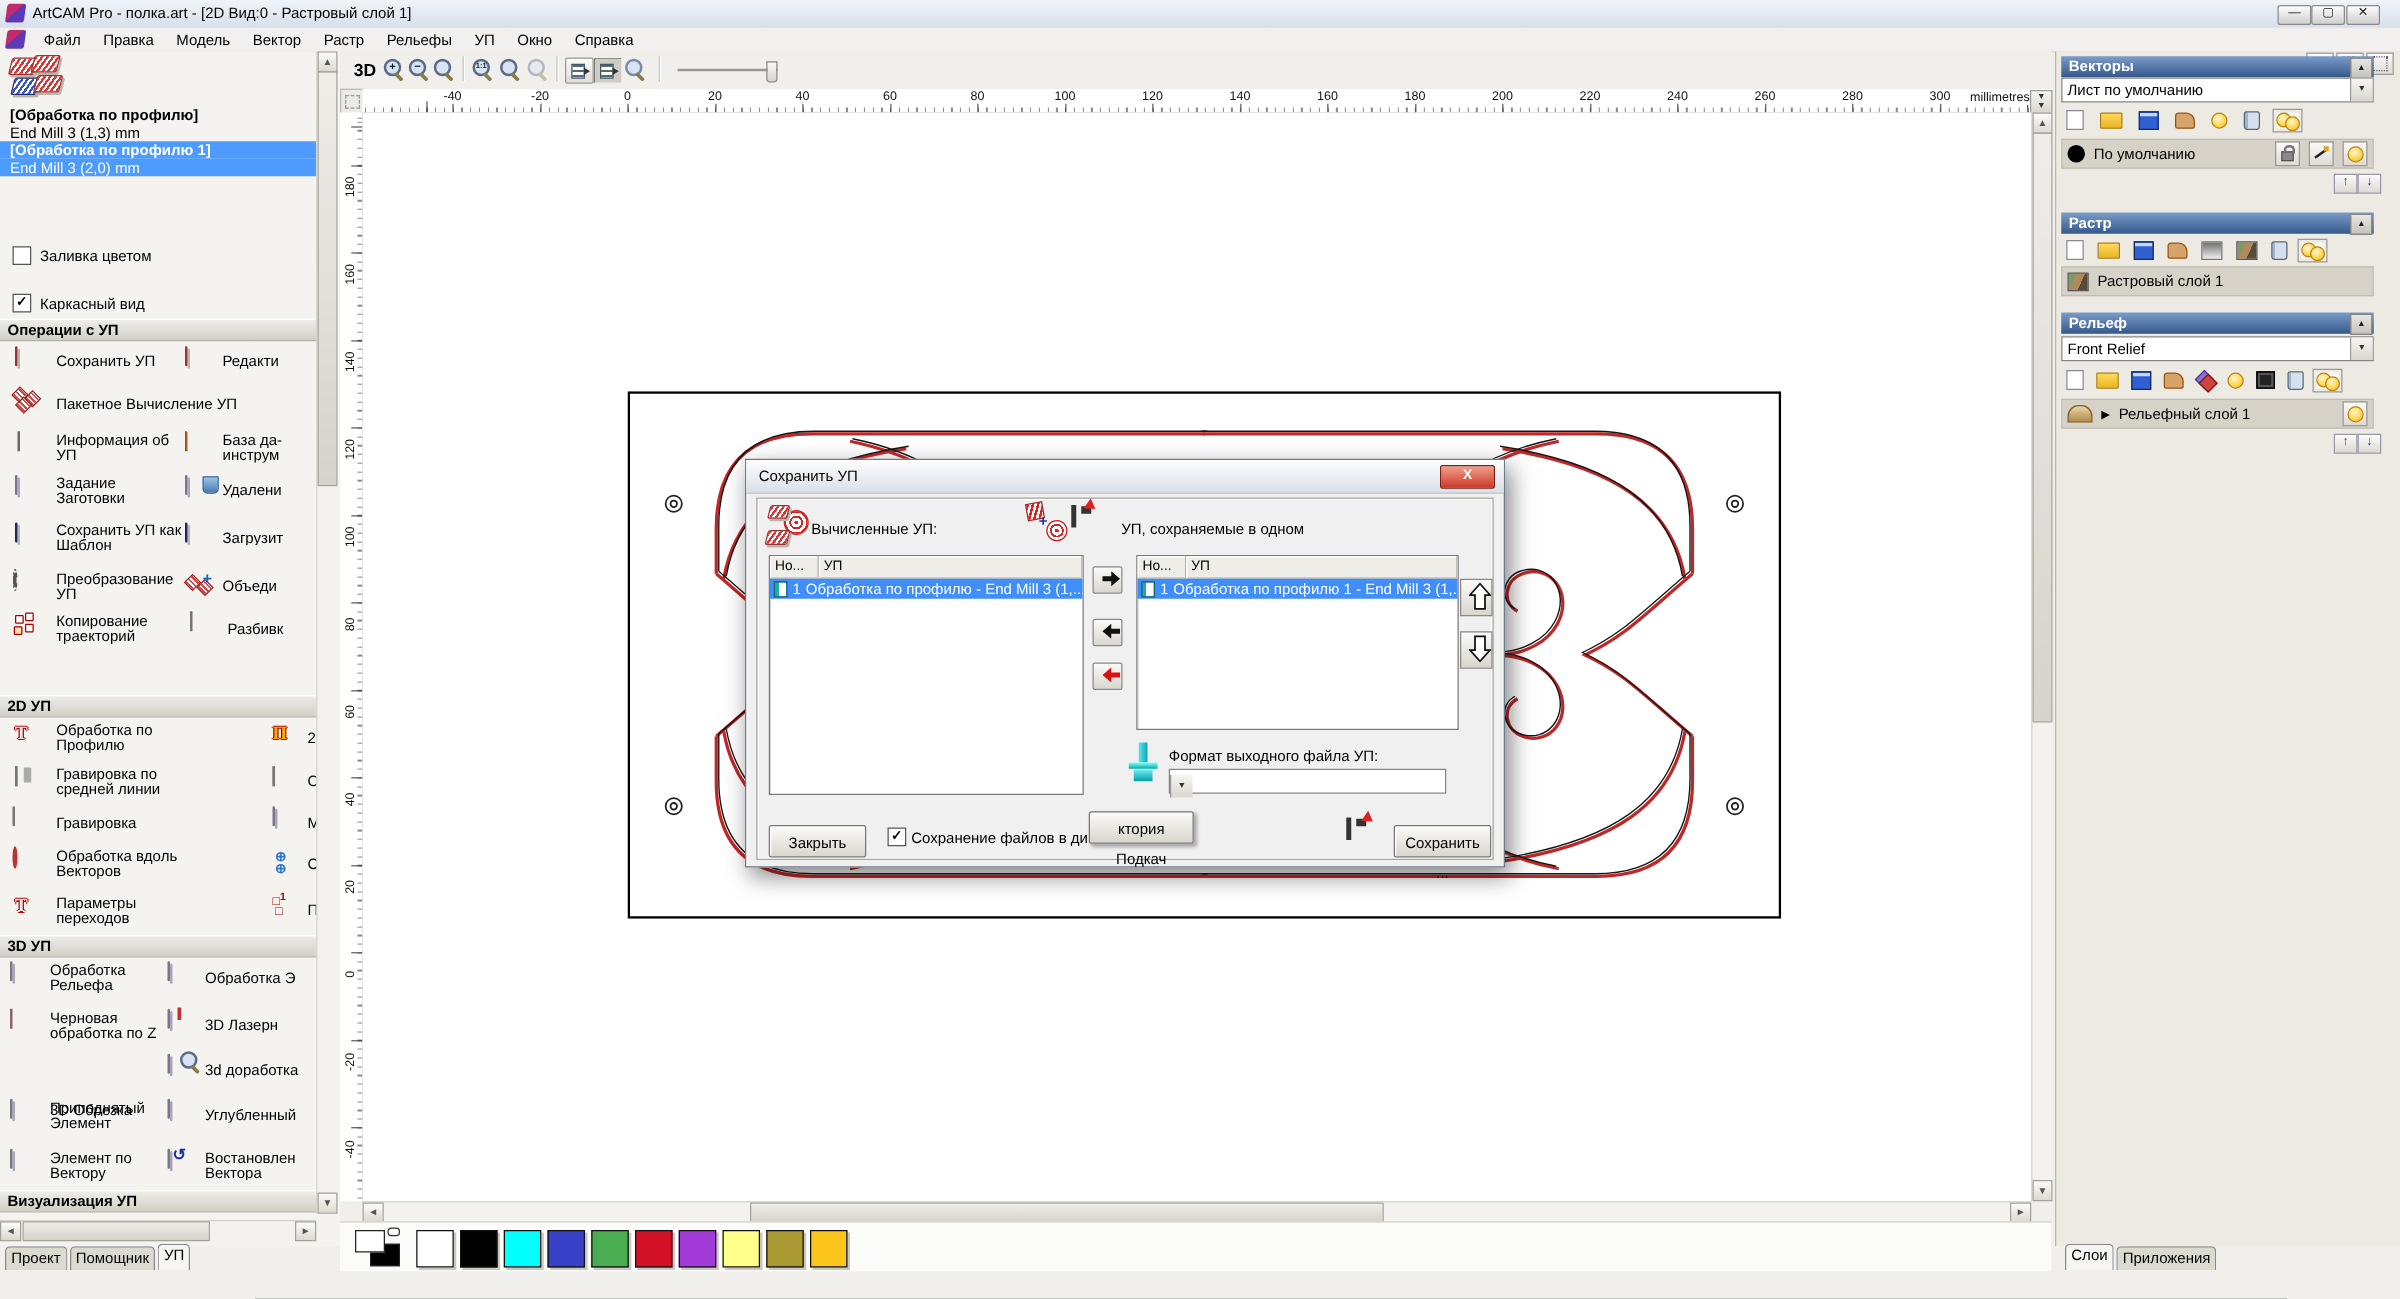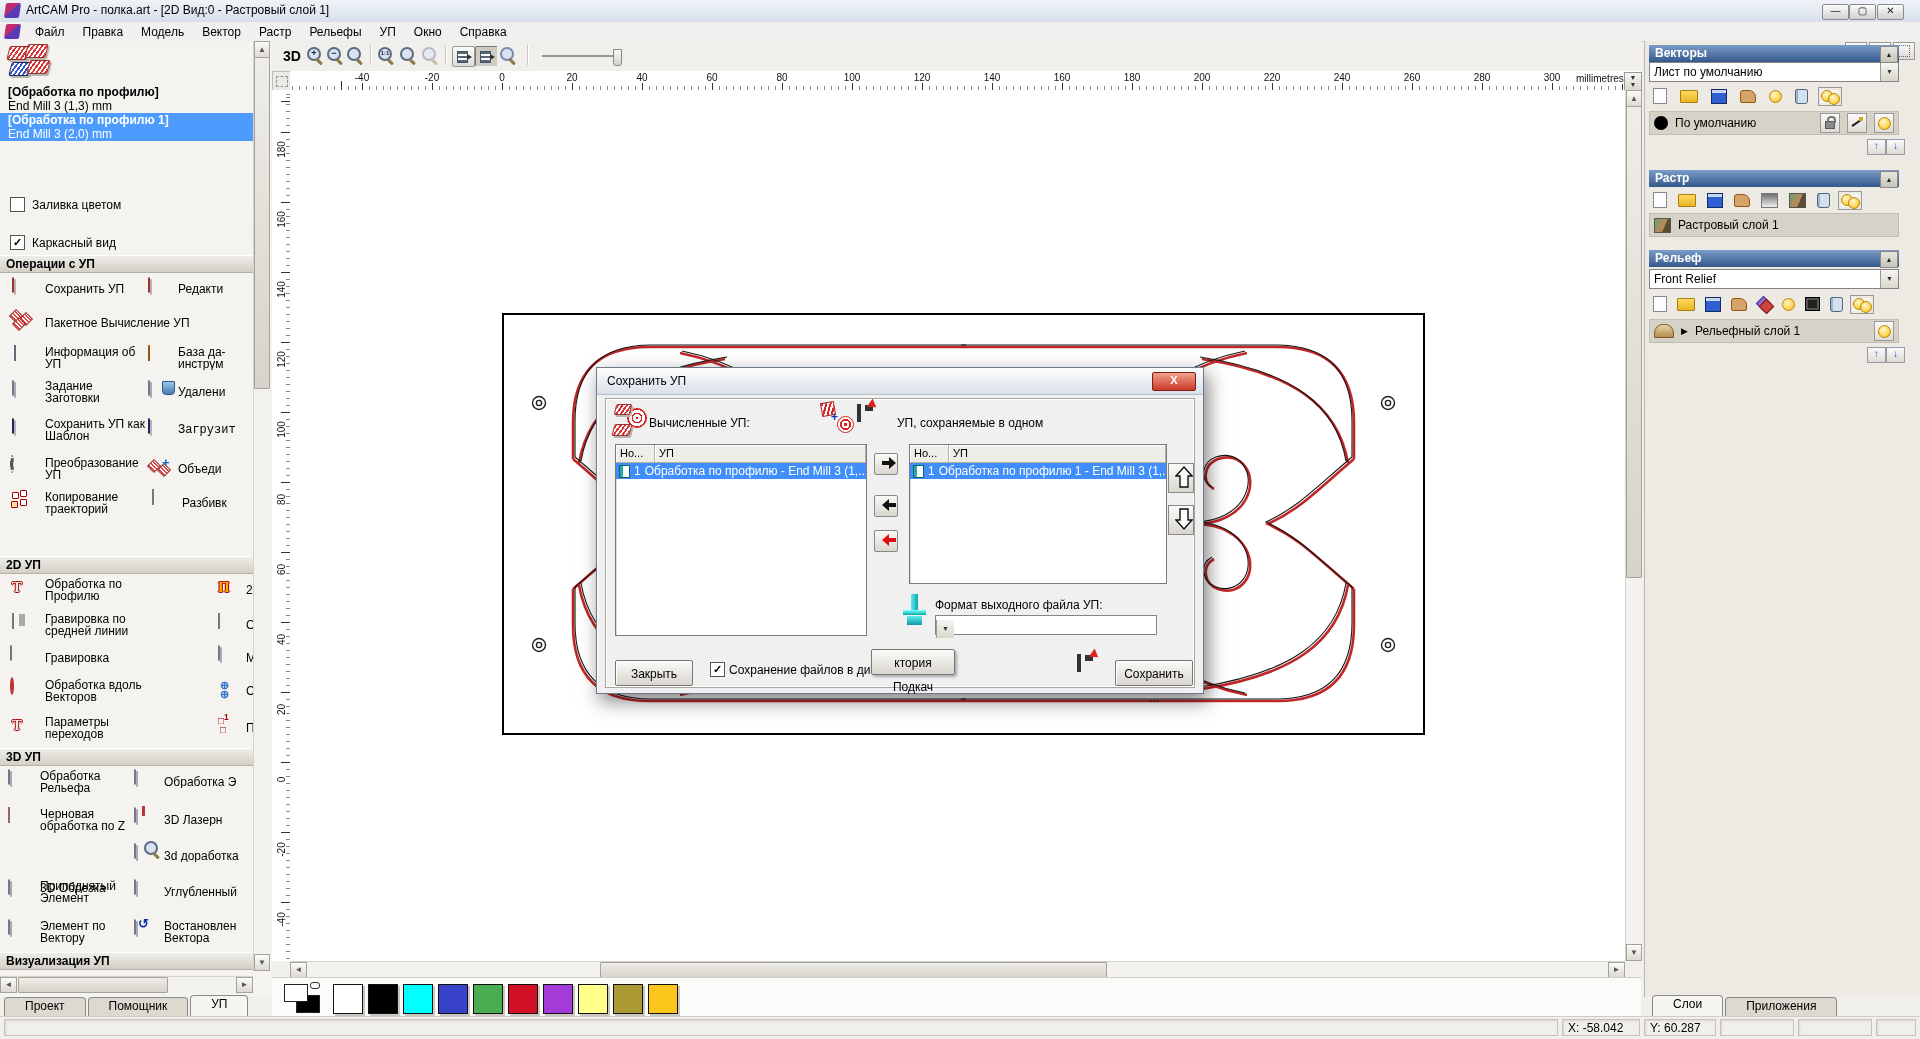--- a/index.html
+++ b/index.html
@@ -60,21 +60,21 @@
   .dotsic i{position:absolute;width:5px;height:5px;border:1px solid #a00;background:#fff;border-radius:1px;}
   .roundic{width:15px;height:15px;border:2px dashed #555;border-radius:50%;}
   .vbit{position:relative;width:24px;height:36px;}
   .vbit i{position:absolute;left:8px;top:2px;width:7px;height:16px;background:linear-gradient(90deg,#5fe8e8,#0aa6b6);}
   .vbit b{position:absolute;left:0;top:18px;width:23px;height:5px;background:linear-gradient(#8ff,#0aa);}
   .vbit s{position:absolute;left:4px;top:24px;width:15px;height:9px;background:linear-gradient(#6ee,#0a99a9);text-decoration:none;}
   
   .rowic{width:9px;height:11px;background:linear-gradient(90deg,#2aa 0 3px,#fff 3px);border:1px solid #166;flex:none;}
   
   .tabsrow{position:absolute;height:19px;display:flex;align-items:flex-end;gap:2px;}
-  .tab{border:1px solid #8a8a8a;border-bottom:none;border-radius:4px 4px 0 0;background:#dcd9d1;padding:2px 20px 2px;font-size:12px;height:14px;line-height:13px;}
+  .tab{border:1px solid #8a8a8a;border-bottom:none;border-radius:4px 4px 0 0;background:#dcd9d1;padding:2px 4px 2px;font-size:12px;height:14px;line-height:13px;}
   .tab.active{background:#f6f5f1;font-weight:normal;height:16px;z-index:3;}
   
   .canvas{position:absolute;left:272px;top:41px;width:1369px;height:975px;background:#f0efec;}
   .ctoolbar{position:absolute;left:0;top:0;width:1369px;height:30px;background:#f0efec;border-bottom:1px solid #d8d5cd;}
   .mag{position:absolute;width:16px;height:16px;top:6px;}
   .mag i{position:absolute;left:0;top:0;width:10px;height:10px;border:2px solid #5a6b86;border-radius:50%;background:#d8e2f0;}
   .mag b{position:absolute;right:0;bottom:0;width:8px;height:3px;background:#8a7a4a;transform:rotate(45deg);border-radius:1px;}
   .mag s{position:absolute;left:1px;top:0;width:12px;text-align:center;text-decoration:none;font:bold 9px/12px "Liberation Sans",sans-serif;color:#123;}
   .mag.dim{opacity:.4;}
   .tsep{position:absolute;top:4px;width:1px;height:20px;background:#c9c6be;box-shadow:1px 0 0 #fff;}
@@ -211,21 +211,21 @@
       <div class="op" style="height:32px;">
         <span class="ic" style="left:12px;top:5px;"><span class="slab" style="margin-top:4px;"></span></span>
         <span class="la">Задание Заготовки</span>
         <span class="ic" style="left:148px;top:5px;"><span class="slab" style="margin-top:6px;"></span><span class="bkt abs" style="left:14px;top:0;"></span></span>
         <span class="lb2" style="left:178px;">Удалени</span>
       </div>
       <div class="op" style="height:44px;">
         <span class="ic" style="left:12px;top:11px;"><span class="sB" style="margin-top:4px;"></span></span>
         <span class="la">Сохранить УП как Шаблон</span>
         <span class="ic" style="left:148px;top:11px;"><span class="sB" style="margin-top:4px;"></span></span>
-        <span class="lb2" style="left:178px;font-family:Liberation Mono, monospace;">Загрузит</span>
+        <span class="lb2" style="left:178px;">Загрузит</span>
       </div>
       <div class="op" style="height:34px;">
         <span class="ic" style="left:10px;top:5px;"><span class="roundic" style="margin-top:2px;"></span></span>
         <span class="la">Преобразование УП</span>
         <span class="ic" style="left:148px;top:5px;">
           <span class="diam3"><i style="left:1px;top:4px;"></i><i style="left:11px;top:8px;"></i></span>
           <b class="abs" style="left:14px;top:-2px;color:#16c;font-size:13px;">+</b></span>
         <span class="lb2" style="left:178px;">Объеди</span>
       </div>
       <div class="op" style="height:34px;">
@@ -592,28 +592,20 @@
     </div>
     <div class="udbtn" style="left:222px;top:306px;">↑</div>
     <div class="udbtn" style="left:241px;top:306px;">↓</div>
   </div>
 
   <div class="tabsrow" style="left:1652px;top:997px;">
     <span class="tab active">Слои</span>
     <span class="tab">Приложения</span>
   </div>
 
-  <div class="statusbar">
-    <span class="seg" style="left:4px;width:1554px;"></span>
-    <span class="seg" style="left:1562px;width:78px;">X: -58.042</span>
-    <span class="seg" style="left:1644px;width:72px;">Y: 60.287</span>
-    <span class="seg" style="left:1720px;width:74px;"></span>
-    <span class="seg" style="left:1798px;width:74px;"></span>
-    <span class="seg" style="left:1876px;width:40px;"></span>
-  </div>
 
   <div class="dialog">
     <div class="dtitle">
       <span class="tx">Сохранить УП</span>
       <span class="dclose">X</span>
     </div>
     <div class="groupbox"></div>
 
     
     <span class="abs" style="left:18px;top:38px;width:34px;height:30px;">

